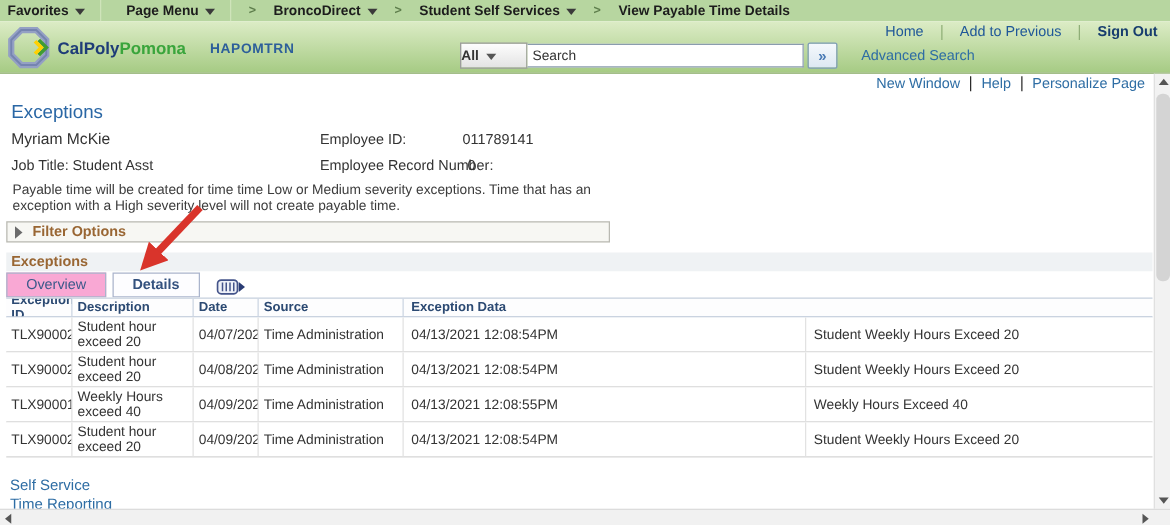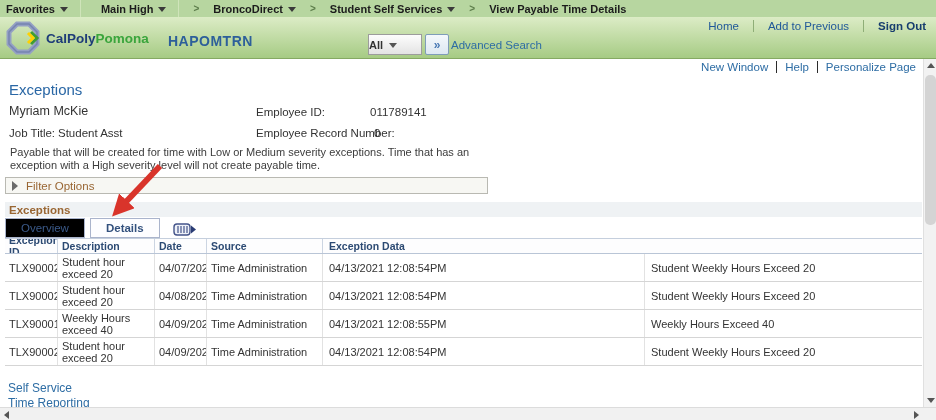--- a/index.html
+++ b/index.html
@@ -14,63 +14,63 @@
               border-top:5px solid #3a3a3a;margin-left:5px;margin-top:1px;}
   .crumb-divider{width:1px;height:17px;background:#cfe4ba;margin:0 6px;}
   .crumb-sep{color:#5d7d4b;font-weight:bold;margin:0 8px;font-size:10px;}
 
   
   #headerband{position:absolute;left:0;top:17px;width:936px;height:41px;
               background:linear-gradient(#dcecc6,#a6cb84);border-bottom:1px solid #85a963;}
   #logo{position:absolute;left:4px;top:3px;display:flex;align-items:center;cursor:pointer;}
   #logo-text{font-size:13.5px;font-weight:bold;margin-left:4px;}
   #logo-text .cp{color:#1e3c78;margin-top:24px;} #logo-text .pm{color:#3aa53c;}
-  #envname{position:absolute;left:168px;top:16px;font-size:14px;font-weight:bold;color:#2d5f9a;letter-spacing:.5px;}
+  #envname{position:absolute;left:168px;top:16px;font-size:11px;font-weight:bold;color:#2d5f9a;letter-spacing:.5px;}
   #toplinks{position:absolute;right:10px;top:3px;display:flex;align-items:center;font-size:11.5px;}
   #toplinks a{color:#1f5798;text-decoration:none;cursor:pointer;}
   #toplinks .sep{width:1px;height:12px;background:#8fae77;margin:0 14px;}
   #toplinks .signout{font-weight:bold;color:#173d6e;}
   #searchrow{position:absolute;left:368px;top:17px;display:flex;align-items:center;}
   #scopebtn{height:19px;width:52px;background:linear-gradient(#fdfdfd,#e3e3e3);border:1px solid #9c9c9c;
             display:flex;align-items:center;font-size:11px;font-weight:bold;color:#333;cursor:pointer;}
   #scopebtn .caret-down{border-top-color:#555;margin-left:6px;}
   #searchbox{height:17px;width:212px;border:1px solid #8a9cae;border-left:none;font-size:11px;padding:0 4px;color:#222;outline:none;}
   #searchbox::placeholder{color:#333;opacity:1;}
   #gobtn{height:19px;width:22px;margin-left:3px;background:linear-gradient(#f4f8fc,#dde8f2);border:1px solid #7f9db9;
          color:#4a7ab5;font-size:12px;font-weight:bold;display:flex;align-items:center;justify-content:center;cursor:pointer;border-radius:2px;}
-  #advsearch{margin-left:2px;font-size:11.5px;color:#2e6da4;text-decoration:none;cursor:pointer;}
+  #advsearch{margin-left:19px;font-size:11.5px;color:#2e6da4;text-decoration:none;cursor:pointer;}
 
   
   #utilrow{position:absolute;right:20px;top:61px;display:flex;align-items:center;font-size:11.5px;}
   #utilrow a{color:#2e6da4;text-decoration:none;cursor:pointer;}
   #utilrow .pipe{width:1px;height:12px;background:#2b2b2b;margin:0 8px;}
 
   
   .abs{position:absolute;}
   #pgtitle{left:9px;top:81px;font-size:15px;color:#2a67a5;}
   #empname{left:9px;top:104px;font-size:12.5px;color:#333;}
   .lbl{font-size:11.5px;color:#333;}
   #note{left:10px;top:146px;font-size:11px;color:#3c3c3c;line-height:12.5px;}
 
   
   #filterbar{left:5px;top:177px;width:481px;height:15px;background:#f7f7f3;border:1px solid #b9b9b2;
              display:flex;align-items:center;cursor:pointer;}
   .tri-right{width:0;height:0;border-top:5px solid transparent;border-bottom:5px solid transparent;
              border-left:6px solid #6b6b6b;margin:0 8px 0 6px;}
-  #filterbar span{font-size:11.5px;font-weight:normal;color:#996633;}
+  #filterbar span{font-size:11.5px;font-weight:bold;color:#996633;}
 
   
   #grouphdr{left:5px;top:202px;width:917px;height:15px;background:#eff2f4;display:flex;align-items:center;}
   #grouphdr span{font-size:11.5px;font-weight:bold;color:#996633;padding-left:4px;}
 
   
   #tabs{left:5px;top:218px;height:20px;display:flex;align-items:flex-end;}
   .tab{height:18px;display:flex;align-items:center;padding:0 15px;font-size:11.5px;cursor:pointer;
        border:1px solid #aab4cc;margin-right:5px;}
-  .tab.inactive{background:#000000;color:#3b5a8a;}
+  .tab.inactive{background:#f9a8d4;color:#3b5a8a;}
   .tab.active{background:#fdfdff;color:#33517e;font-weight:bold;}
   #tabicon{margin-left:8px;margin-bottom:2px;cursor:pointer;display:flex;}
 
   
   #grid{left:5px;top:238px;width:917px;}
   .trow{display:flex;width:917px;}
   .thead{height:14px;align-items:center;border-top:1px solid #c5cfdd;border-bottom:1px solid #b9c5d6;background:#fdfdfe;}
   .thead .cell{font-size:10.5px;font-weight:bold;color:#2c4a73;border-right:1px solid #ccd5e2;height:14px;display:flex;align-items:center;}
   .tdata{height:27px;border-bottom:1px solid #d5d5d5;background:#fff;}
   .tdata .cell{font-size:11px;color:#333;border-right:1px solid #e2e2e2;display:flex;align-items:center;line-height:12px;}
@@ -97,21 +97,21 @@
 
 <div id="page">
 
   <div id="crumbbar">
     <div class="crumb-item">
       <span>Favorites</span>
       <span class="caret-down"></span>
     </div>
     <div class="crumb-divider"></div>
     <div class="crumb-item" style="margin-left:8px;">
-      <span>Main High</span>
+      <span>Page Menu</span>
       <span class="caret-down"></span>
     </div>
     <div class="crumb-divider"></div>
     <span class="crumb-sep">&gt;</span>
     <div class="crumb-item">
       <span>BroncoDirect</span>
       <span class="caret-down"></span>
     </div>
     <span class="crumb-sep">&gt;</span>
     <div class="crumb-item">
@@ -140,20 +140,21 @@
       <span class="sep"></span>
       <a>Add to Previous</a>
       <span class="sep"></span>
       <a class="signout">Sign Out</a>
     </div>
     <div id="searchrow">
       <div id="scopebtn">
         <span>All</span>
         <span class="caret-down"></span>
       </div>
+      <input id="searchbox" placeholder="Search" style="">
       <div id="gobtn">»</div>
       <a id="advsearch">Advanced Search</a>
     </div>
   </div>
 
   <div id="utilrow">
     <a>New Window</a>
     <span class="pipe"></span>
     <a>Help</a>
     <span class="pipe"></span>
@@ -162,21 +163,21 @@
 
   <div class="abs" id="pgtitle">Exceptions</div>
   <div class="abs" id="empname">Myriam McKie</div>
   <div class="abs lbl" style="left:256px;top:106px;">Employee ID:</div>
   <div class="abs lbl" style="left:370px;top:106px;">011789141</div>
   <div class="abs lbl" style="left:9px;top:127px;">Job Title:</div>
   <div class="abs lbl" style="left:58px;top:127px;">Student Asst</div>
   <div class="abs lbl" style="left:256px;top:127px;">Employee Record Number:</div>
   <div class="abs lbl" style="left:374px;top:127px;">0</div>
   <div class="abs" id="note">
-    <div>Payable that will be created for time with Low or Medium severity exceptions. Time that has an</div>
+    <div>Payable time will be created for time time Low or Medium severity exceptions. Time that has an</div>
     <div>exception with a High severity level will not create payable time.</div>
   </div>
 
   <div class="abs" id="filterbar">
     <span class="tri-right"></span>
     <span>Filter Options</span>
   </div>
 
   <div class="abs" id="grouphdr">
     <span>Exceptions</span>

